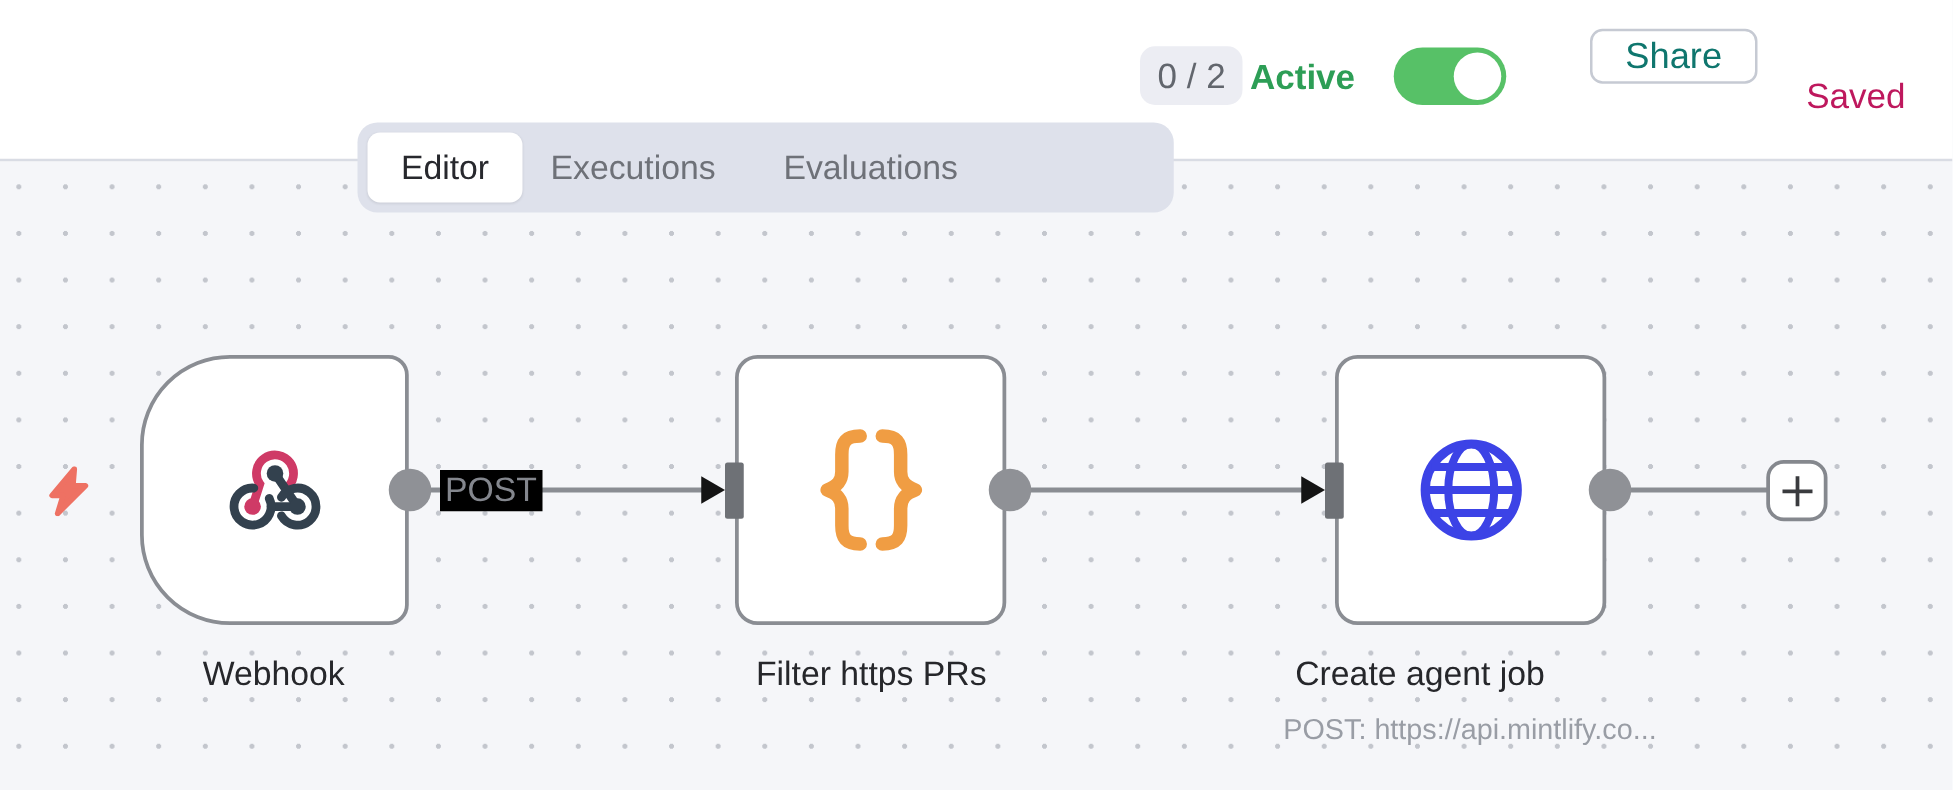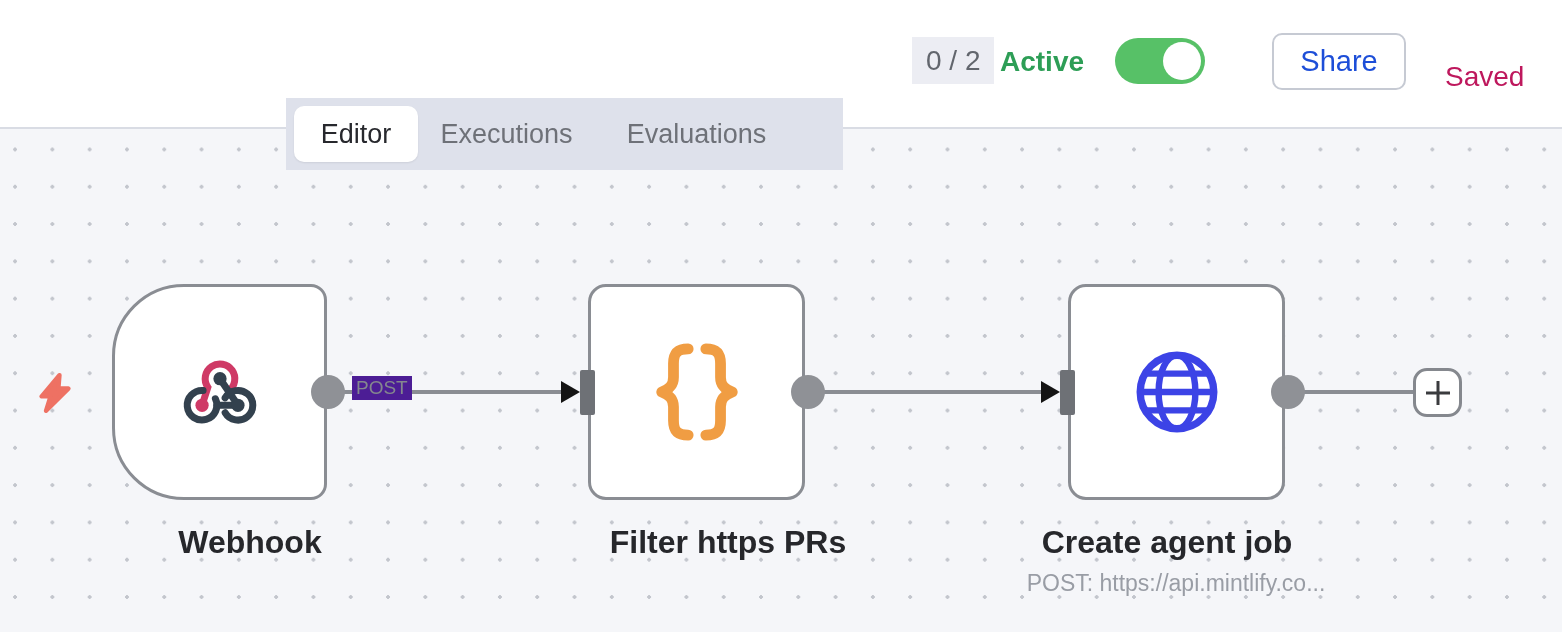--- a/index.html
+++ b/index.html
@@ -9,47 +9,47 @@
     font-family: "Liberation Sans", "DejaVu Sans", sans-serif;
     background: #ffffff;
   }
 
   
   .header { position: absolute; left: 0; top: 0; width: 1562px; height: 128px; background: #ffffff; z-index: 5; }
   .divider { position: absolute; left: 0; top: 127px; width: 1562px; height: 2px; background: #d9dce4; z-index: 6; }
 
   .issues-badge {
     position: absolute; left: 912px; top: 37px; height: 47px; min-width: 79px;
-    background: #ecedf3; border-radius: 0; color: #62666d; font-size: 28px;
+    background: #ecedf3; border-radius: 12px; color: #62666d; font-size: 28px;
     display: flex; align-items: center; justify-content: center; padding: 0 14px; z-index: 7;
   }
   .active-label {
     position: absolute; left: 1000px; top: 46px; font-size: 28px; font-weight: 600;
     color: #2d9e56; z-index: 7;
   }
   .toggle {
     position: absolute; left: 1115px; top: 38px; width: 90px; height: 46px;
     background: #57c167; border-radius: 23px; cursor: pointer; z-index: 7;
   }
   .toggle .knob {
     position: absolute; right: 4px; top: 4px; width: 38px; height: 38px;
     background: #ffffff; border-radius: 50%;
   }
   .share-btn {
-    position: absolute; left: 1272px; top: 33px; width: 134px; height: 57px;
+    position: absolute; left: 1272px; top: 23px; width: 134px; height: 44px;
     background: #ffffff; border: 2px solid #c6cad3; border-radius: 10px;
-    font-size: 29px; font-weight: 500; color: #1d4ed8;
+    font-size: 29px; font-weight: 500; color: #0f766e;
     display: flex; align-items: center; justify-content: center; cursor: pointer; z-index: 7;
   }
   .saved-label { position: absolute; left: 1445px; top: 61px; font-size: 28px; color: #be185d; z-index: 7; }
 
   
   .tabbar {
-    position: absolute; left: 286px; top: 98px; width: 557px; height: 72px;
-    background: #dee1eb; border-radius: 0; z-index: 8;
+    position: absolute; left: 286px; top: 98px; width: 653px; height: 72px;
+    background: #dee1eb; border-radius: 16px; z-index: 8;
   }
   .tab-pill {
     position: absolute; left: 8px; top: 8px; width: 124px; height: 56px;
     background: #ffffff; border-radius: 10px; box-shadow: 0 1px 2px rgba(0,0,0,0.08);
     display: flex; align-items: center; justify-content: center;
     font-size: 27px; color: #27282d; cursor: pointer;
   }
   .tab-plain {
     position: absolute; top: 0; height: 72px; display: flex; align-items: center; justify-content: center;
     font-size: 27px; color: #6e7178; cursor: pointer;
@@ -100,33 +100,33 @@
 
   .out-port {
     position: absolute; top: 375px; width: 34px; height: 34px;
     background: #8f9196; border-radius: 50%; z-index: 4; cursor: pointer;
   }
   .port-webhook { left: 311px; }
   .port-filter { left: 791px; }
   .port-http { left: 1271px; }
 
   .conn-label {
-    position: absolute; left: 352px; top: 376px; font-size: 19px; color: #84878e;
-    background: #4c1d95; padding: 1px 4px; z-index: 3;
+    position: absolute; left: 352px; top: 376px; font-size: 27px; color: #84878e;
+    background: #000000; padding: 1px 4px; z-index: 3;
   }
 
   .add-btn {
     position: absolute; left: 1413px; top: 368px; width: 49px; height: 49px;
     background: #ffffff; border: 3px solid #85888e; border-radius: 14px;
     display: flex; align-items: center; justify-content: center; cursor: pointer; z-index: 3;
   }
 
   .node-title {
     position: absolute; top: 524px; transform: translateX(-50%);
-    font-size: 32px; font-weight: 700; color: #26272b; white-space: nowrap; z-index: 3; margin-left: 31px;
+    font-size: 27px; font-weight: 400; color: #26272b; white-space: nowrap; z-index: 3;
   }
   .title-webhook { left: 219px; }
   .title-filter { left: 697px; }
   .title-http { left: 1136px; }
   .node-subtitle {
     position: absolute; left: 1176px; top: 570px; transform: translateX(-50%);
     font-size: 23px; color: #999da5; white-space: nowrap; z-index: 3;
   }
 
   .node-icon { display: block; }

